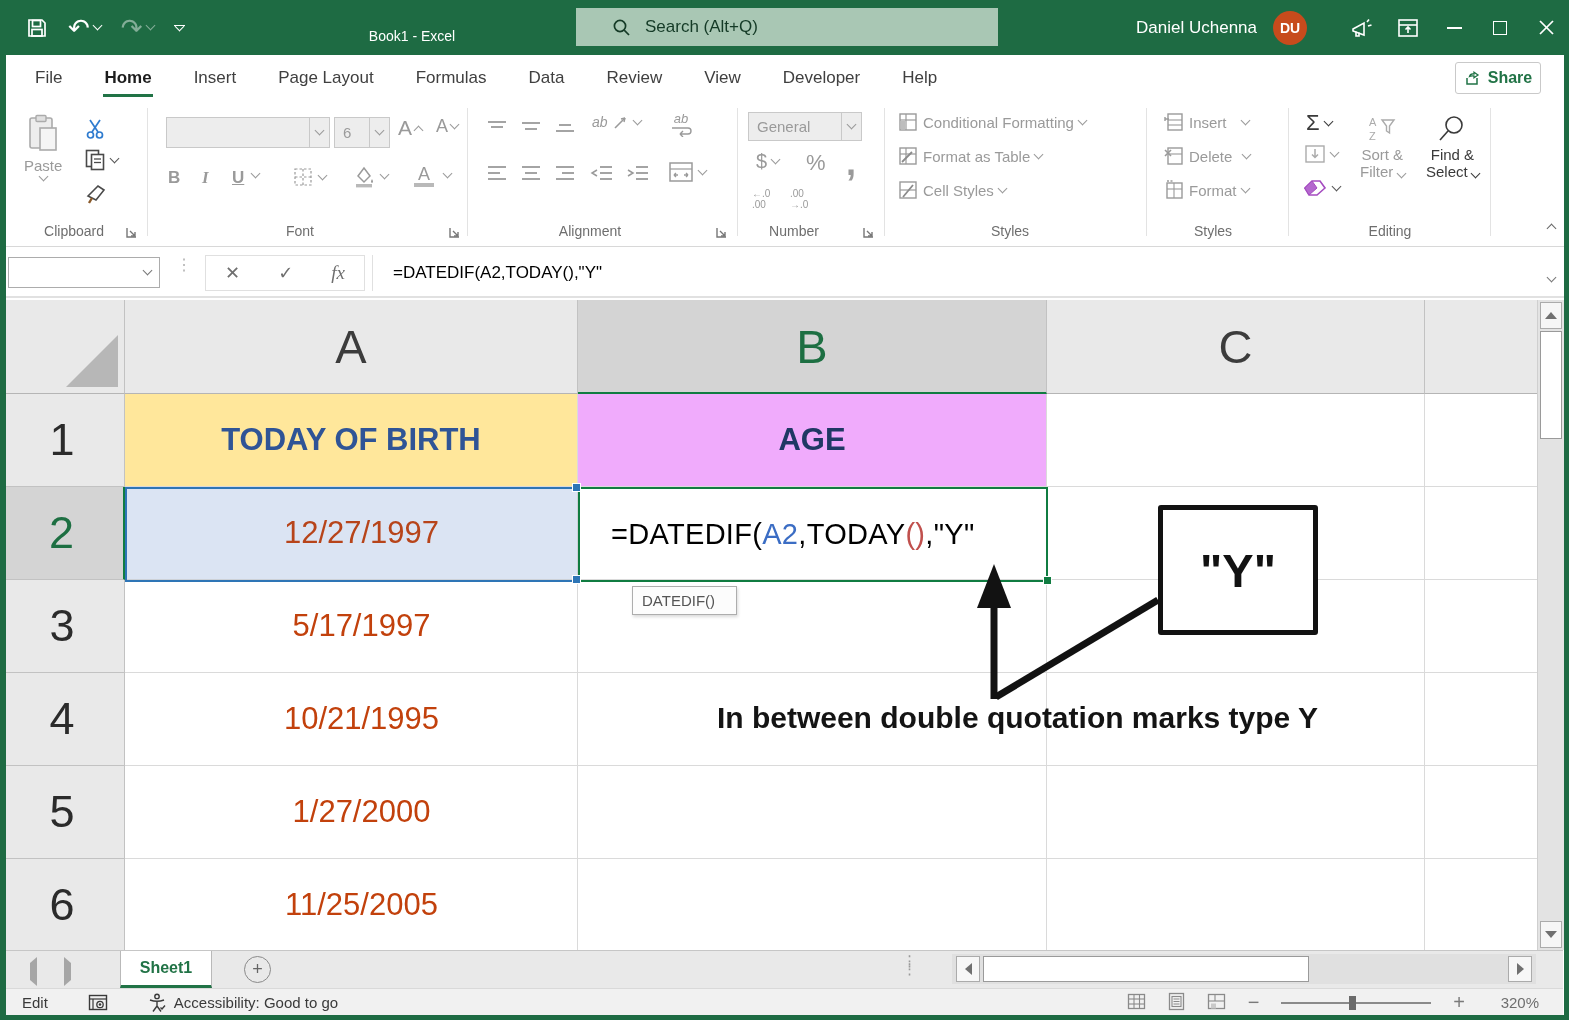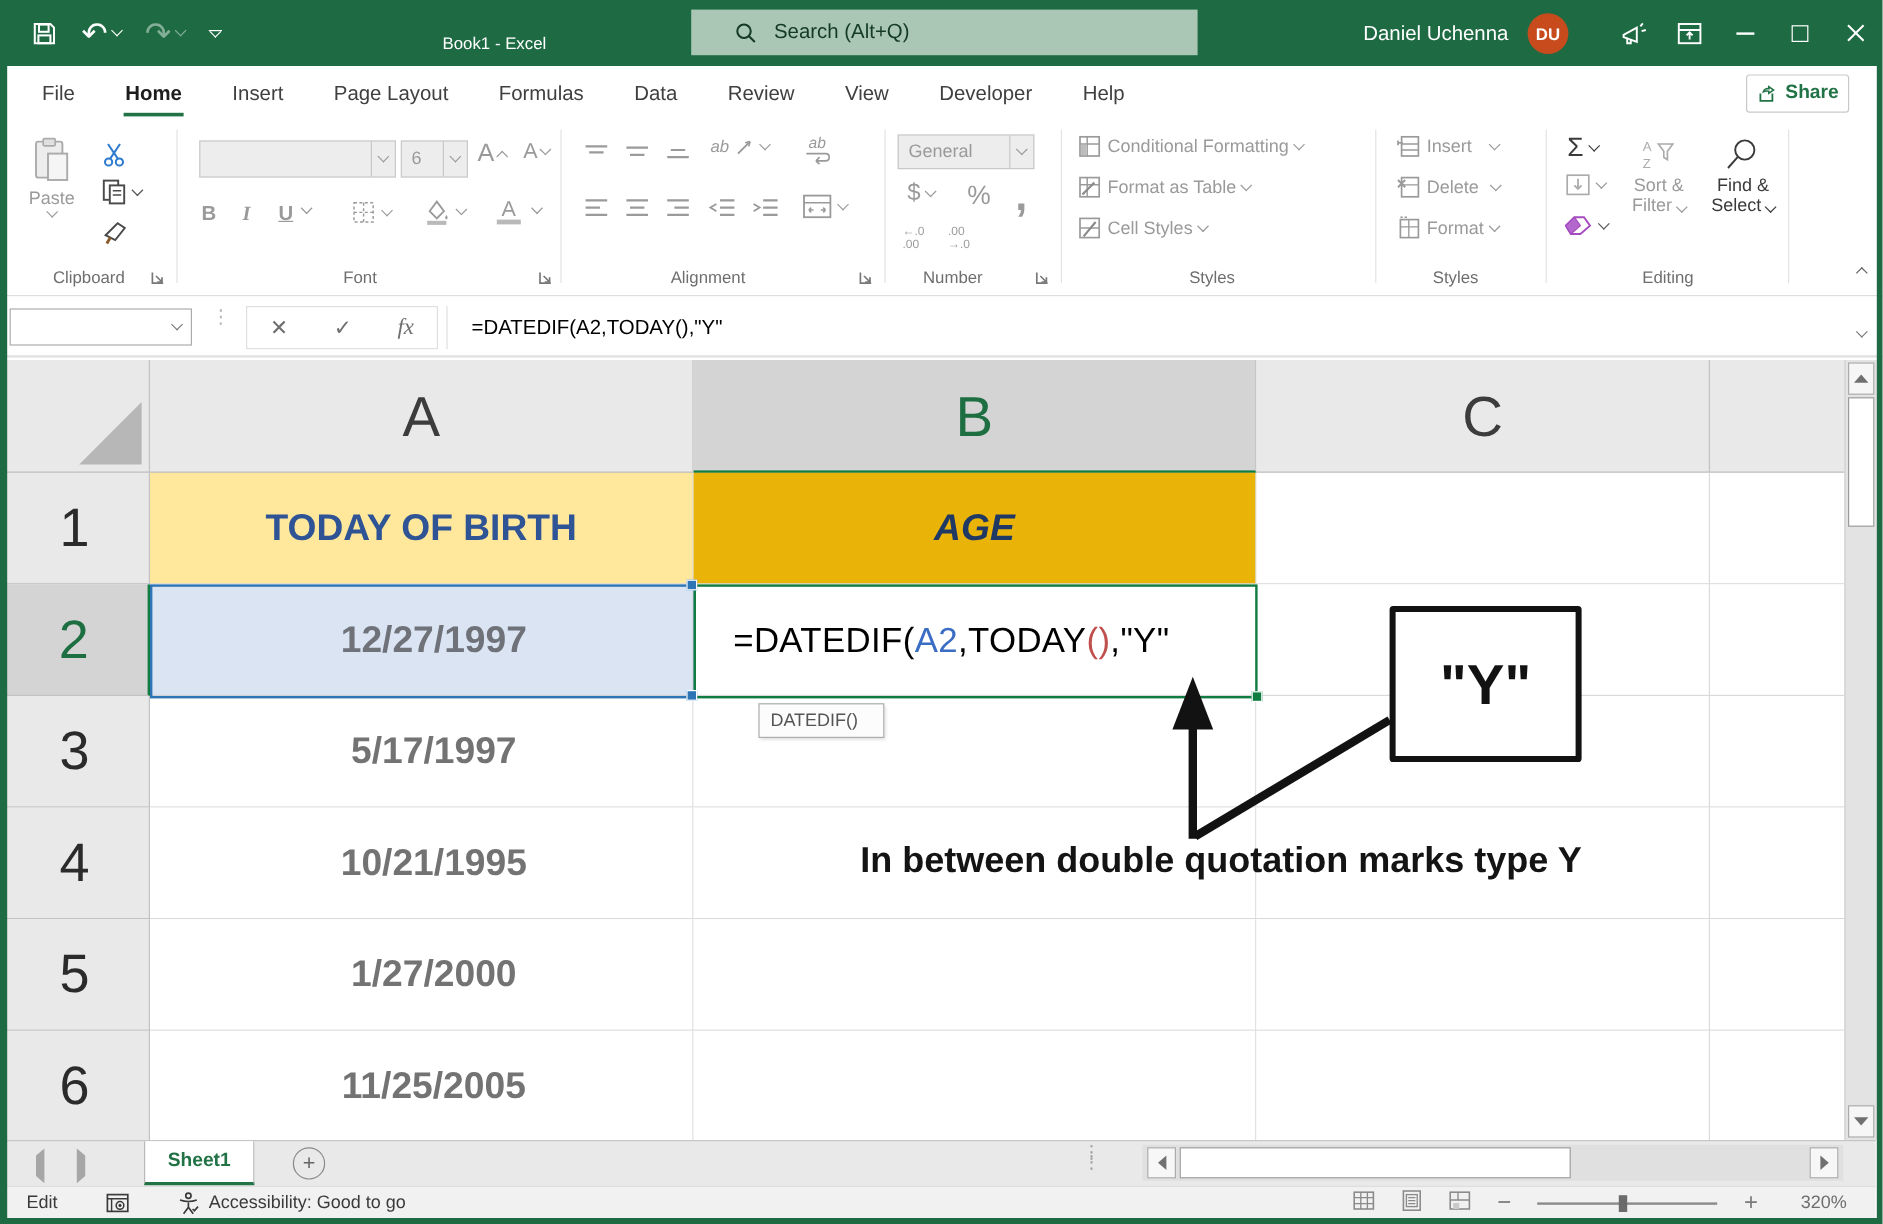--- a/index.html
+++ b/index.html
@@ -59,23 +59,23 @@
   .finput { position:absolute; left:372px; top:8px; right:40px; height:36px; border-left:1px solid #E0E0E0; display:flex; align-items:center; padding-left:20px; font-size:17px; color:#000; }
   .fexpand { position:absolute; right:14px; top:20px; color:#777; }
 
   
   .ghead, .rhead, .gcell { position:absolute; }
   .ghead { top:300px; height:94px; background:#E9E9E9; border-right:1px solid #C2C2C2; border-bottom:1px solid #B5B5B5; display:flex; align-items:center; justify-content:center; font-size:47px; color:#3c3c3c; cursor:pointer; }
   .ghead.sel { background:#D4D4D4; color:#1D6F42; border-bottom:2.5px solid #107C41; }
   .rhead { left:0; width:125px; background:#E9E9E9; border-right:1px solid #C2C2C2; border-bottom:1px solid #C2C2C2; display:flex; align-items:center; justify-content:center; font-size:45px; color:#2b2b2b; cursor:pointer; }
   .rhead.sel { background:#D4D4D4; color:#1D6F42; border-right:2.5px solid #107C41; }
   .gcell { background:#fff; border-right:1px solid #DADADA; border-bottom:1px solid #DADADA; display:flex; align-items:center; justify-content:center; cursor:cell; }
-  .date-cell { font-weight:bold; font-size:31px; color:#737373;padding-left:21px; }
+  .date-cell { font-weight:normal; font-size:31px; color:#c2410c;padding-left:21px; }
   .hdr-a1 { background:#FFE79B; color:#2F5496; font-weight:bold; font-size:31px; }
-  .hdr-b1 { background:#eab308; color:#1F3864; font-weight:bold; font-size:31px;font-style:italic; }
+  .hdr-b1 { background:#f0abfc; color:#1F3864; font-weight:bold; font-size:31px; }
   .selbox-blue { position:absolute; border:2px solid #2E75B6; background:rgba(68,114,196,.08); z-index:2; pointer-events:none; }
   .selbox-green { position:absolute; border:2.5px solid #107C41; z-index:3; pointer-events:none; }
   .handle { position:absolute; width:9px; height:9px; z-index:4; }
   .handle.blue { background:#2E75B6; border:1px solid #fff; }
   .handle.green { background:#107C41; border:1px solid #fff; }
   .b2-text { position:absolute; left:578px; top:487px; width:469px; height:94px; display:flex; align-items:center; padding-left:33px; font-size:29px; z-index:3; letter-spacing:.3px; }
   .tooltip { position:absolute; left:632px; top:586px; width:105px; height:29px; background:#FCFCFC; border:1px solid #ADADAD; box-shadow:1px 2px 3px rgba(0,0,0,.15); font-size:15px; color:#555; display:flex; align-items:center; padding-left:9px; z-index:6; }
 
   
   .callout-box { position:absolute; left:1158px; top:505px; width:160px; height:130px; background:#fff; border:5.5px solid #121212; border-radius:3px; display:flex; align-items:center; justify-content:center; font-size:47px; font-weight:bold; color:#121212; z-index:6; }

